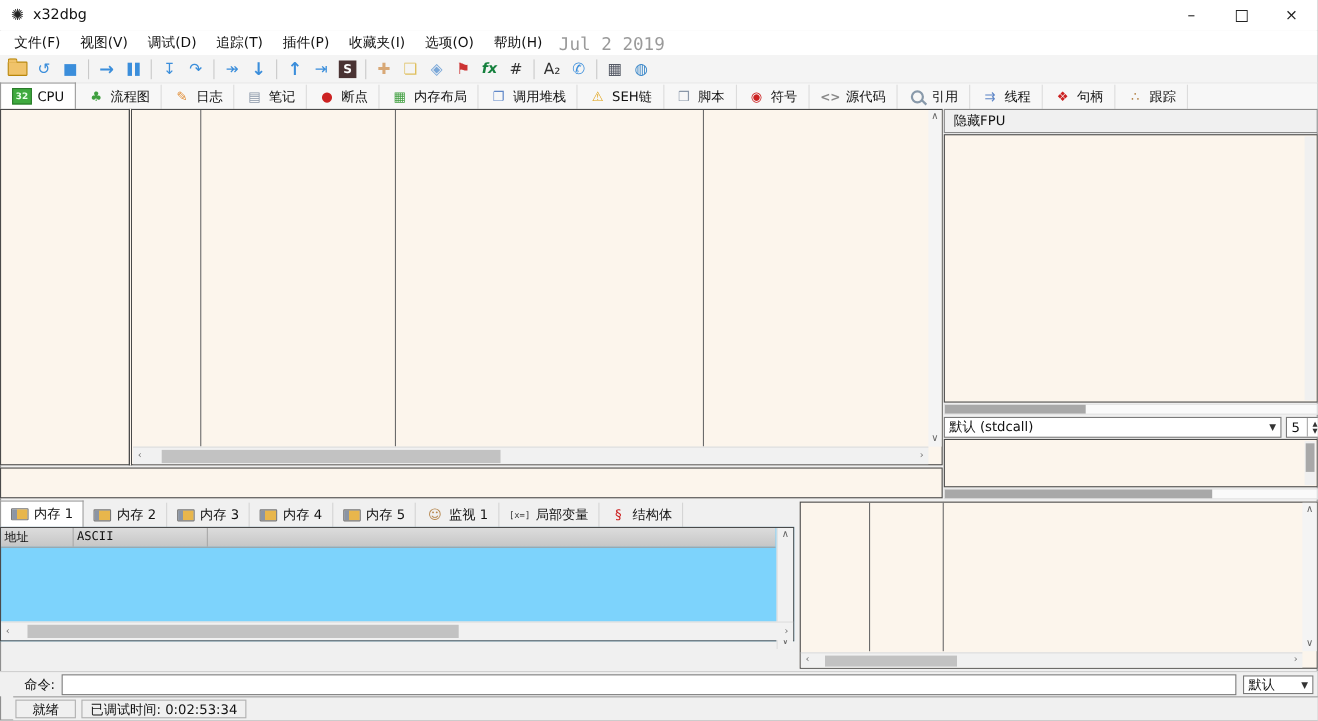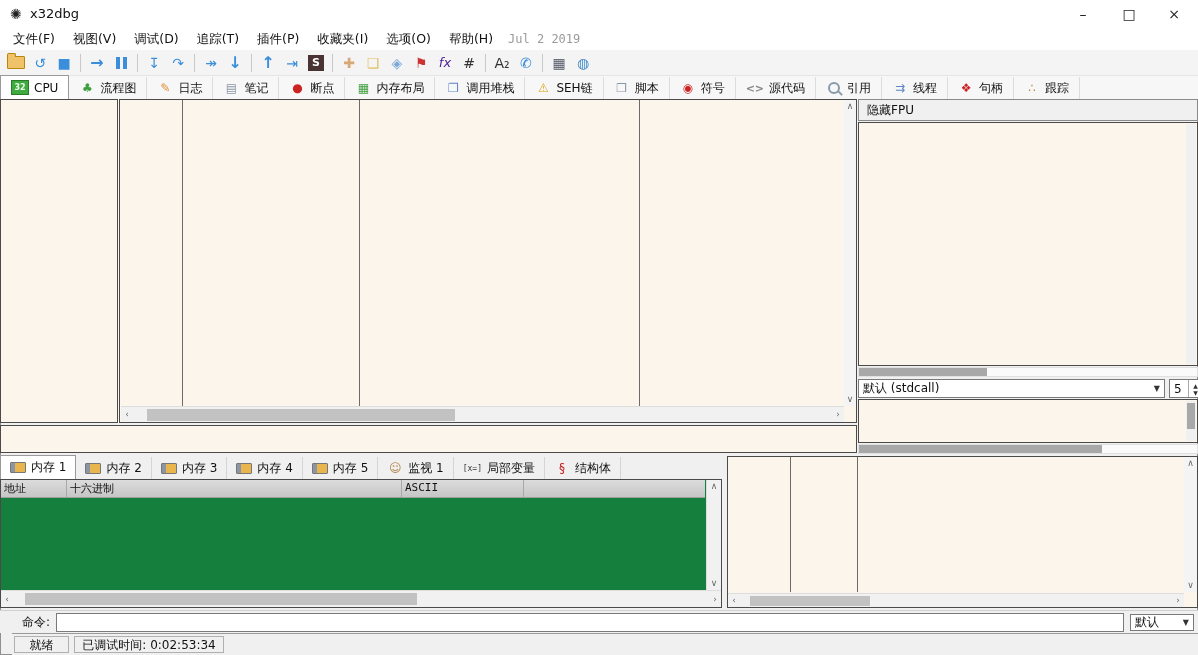--- a/index.html
+++ b/index.html
@@ -15,33 +15,33 @@
   #titlebar{left:0;top:0;width:1198px;height:28px;background:#fff;}
   #app-icon{left:10px;top:7px;font-size:14px;color:#222;line-height:14px;}
   #app-title{left:30px;top:6px;font-size:13px;}
   .wbtn{top:0;width:34px;height:28px;text-align:center;line-height:28px;font-size:14px;color:#222;cursor:default;}
   #btn-min{left:1066px;}
   #btn-max{left:1112px;}
   #btn-close{left:1157px;}
   
   #menubar{left:0;top:28px;width:1198px;height:22px;background:#fff;display:flex;align-items:center;padding-left:4px;box-sizing:border-box;}
   .menu-item{padding:0 9px;line-height:22px;font-size:12.5px;}
-  #build-date{color:#9a9a9a;padding-left:6px;font-family:"DejaVu Sans Mono","Liberation Mono",monospace;font-size:12px;}
+  #build-date{color:#9a9a9a;padding-left:6px;font-family:"DejaVu Sans Mono","Liberation Mono",monospace;font-size:16px;}
   
   #toolbar{left:0;top:50px;width:1198px;height:26px;background:#f4f4f4;display:flex;align-items:center;padding-left:4px;box-sizing:border-box;border-bottom:1px solid #e6e6e6;}
   .tbtn{width:22px;height:22px;display:flex;align-items:center;justify-content:center;font-size:14px;margin:0 1px;}
   .tsep{width:1px;height:18px;background:#c9c9c9;margin:0 4px;}
   .c-blue{color:#3b8edb;}
   .c-bluebold{color:#3b8edb;font-weight:bold;font-size:16px;}
   .c-tan{color:#d8a876;}
   .c-gold{color:#dfc060;}
   .c-lblue{color:#7aa7d8;}
   .c-red{color:#cc3333;}
   .c-dark{color:#333;}
-  .c-fx{color:#4c1d95;font-style:italic;font-weight:normal;font-size:13px;}
+  .c-fx{color:#15803d;font-style:italic;font-weight:bold;font-size:13px;}
   .c-calc{color:#555a66;}
   .c-globe{color:#3a87c8;}
   .i-folder{width:16px;height:11px;background:#f0c36a;border:1px solid #b8860b;border-radius:1px;position:relative;}
   .i-folder::before{content:"";position:absolute;top:-4px;left:-1px;width:7px;height:3px;background:#f0c36a;border:1px solid #b8860b;border-bottom:none;border-radius:2px 2px 0 0;}
   .i-pause{width:11px;height:12px;background:linear-gradient(to right,#3b8edb 0 4px,transparent 4px 7px,#3b8edb 7px 11px);}
   .i-scylla{width:16px;height:16px;background:#4a3333;color:#fff;font-weight:bold;text-align:center;line-height:16px;font-size:11px;}
   
   #tabbar{left:0;top:76px;width:1198px;height:23px;background:#f7f7f7;display:flex;align-items:flex-end;}
   .vtab{height:22px;display:flex;align-items:center;padding:0 10px;border-right:1px solid #dcdcdc;font-size:12px;}
   .vtab.active{background:#fff;border:1px solid #9a9a9a;border-bottom:none;height:23px;}
@@ -92,21 +92,21 @@
   #args-vscroll{right:1px;top:1px;width:10px;height:40px;background:#f0f0f0;position:absolute;display:flex;justify-content:center;}
   #args-vscroll .vthumb{width:8px;height:26px;background:#a8a8a8;margin-top:2px;}
   #args-hscroll{left:858px;top:444px;width:340px;height:10px;background:#fafafa;border:1px solid #e0e0e0;}
   #args-hscroll .thumb{width:72%;height:8px;background:#a8a8a8;}
   
   #dump-tabs{left:0;top:456px;width:722px;height:23px;background:#f0f0f0;display:flex;align-items:flex-end;}
   .dtab{height:22px;display:flex;align-items:center;padding:0 9px;border-right:1px solid #d5d5d5;font-size:12px;}
   .dtab.active{background:#fff;border:1px solid #9a9a9a;border-bottom:none;height:23px;}
   .i-truck{width:14px;height:9px;background:linear-gradient(to right,#8b95a5 0 4px,#e8b64c 4px);border:1px solid #777;border-radius:1px;}
   .i-locals{font-size:8px;color:#333;font-family:"DejaVu Sans Mono","Liberation Mono",monospace;}
-  #dump-grid{left:0;top:479px;width:722px;height:129px;background:#15803d;border:1px solid #4a4a4a;box-sizing:border-box;}
+  #dump-grid{left:0;top:479px;width:722px;height:104px;background:#7dd3fc;border:1px solid #4a4a4a;box-sizing:border-box;}
   #dump-header{position:absolute;left:0;top:0;width:704px;height:17px;display:flex;background:linear-gradient(#dcdcdc,#c6c6c6);border-bottom:1px solid #9f9f9f;font-size:11px;}
   .hcell{border-right:1px solid #a8a8a8;box-sizing:border-box;padding:1px 3px 0;white-space:nowrap;overflow:hidden;}
   #hc-addr{width:66px;}
   #hc-hex{width:335px;}
   #hc-ascii{width:122px;font-family:"DejaVu Sans Mono","Liberation Mono",monospace;}
   #hc-blank{flex:1;border-right:none;}
   #dump-vscroll{position:absolute;right:0;top:0;width:15px;height:110px;background:#f1f1f1;border-left:1px solid #ddd;display:flex;flex-direction:column;justify-content:space-between;align-items:center;padding:2px 0;box-sizing:border-box;}
   #dump-hscroll{position:absolute;left:0;bottom:0;width:720px;height:16px;background:#f1f1f1;border-top:1px solid #ddd;display:flex;align-items:center;}
   #dump-hscroll .thumb{margin-left:12px;width:392px;height:12px;}
   
@@ -346,21 +346,20 @@
       <span>局部变量</span>
     </span>
   <span class="dtab">
       <span class="tic g-red">§</span>
       <span>结构体</span>
     </span>
 </div>
 <div id="dump-grid" class="abs">
   <div id="dump-header">
     <span id="hc-addr" class="hcell">地址</span>
-    <span id="hc-hex" class="hcell">十六进制</span>
     <span id="hc-ascii" class="hcell">ASCII</span>
     <span id="hc-blank" class="hcell"></span>
   </div>
   <div id="dump-vscroll">
       <span class="sb-arrow">∧</span>
       <span class="sb-arrow">∨</span>
     </div>
   <div id="dump-hscroll">
       <span class="sb-arrow">‹</span>
       <span class="thumb"></span>

